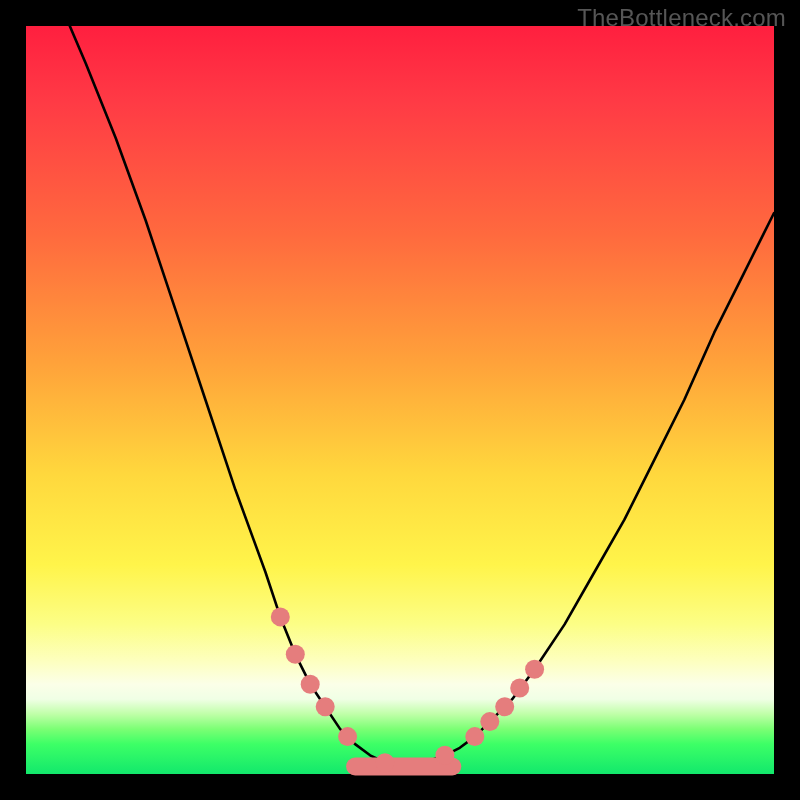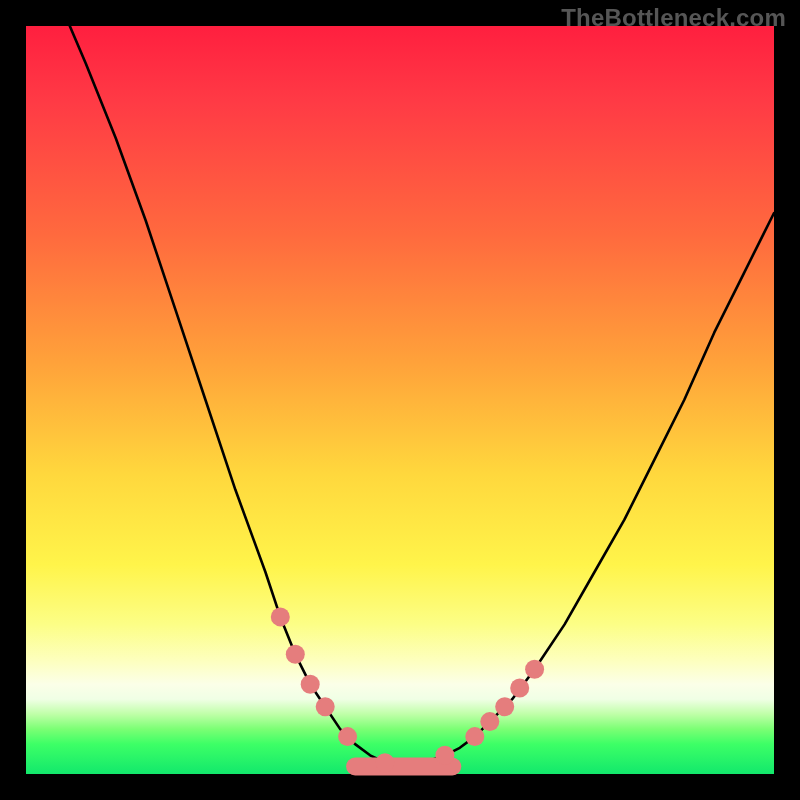--- a/index.html
+++ b/index.html
@@ -43,21 +43,21 @@
       #3dff66 96%,
       #12e86c 100%
     );
   }
   .watermark {
     position: absolute;
     top: 4px;
     right: 14px;
     color: #565656;
     font-size: 24px;
-    font-weight: 700;
+    font-weight: 400;
     letter-spacing: 0.2px;
     user-select: none;
   }
   svg.curve-layer {
     position: absolute;
     top: 0;
     left: 0;
     width: 748px;
     height: 748px;
     overflow: visible;

